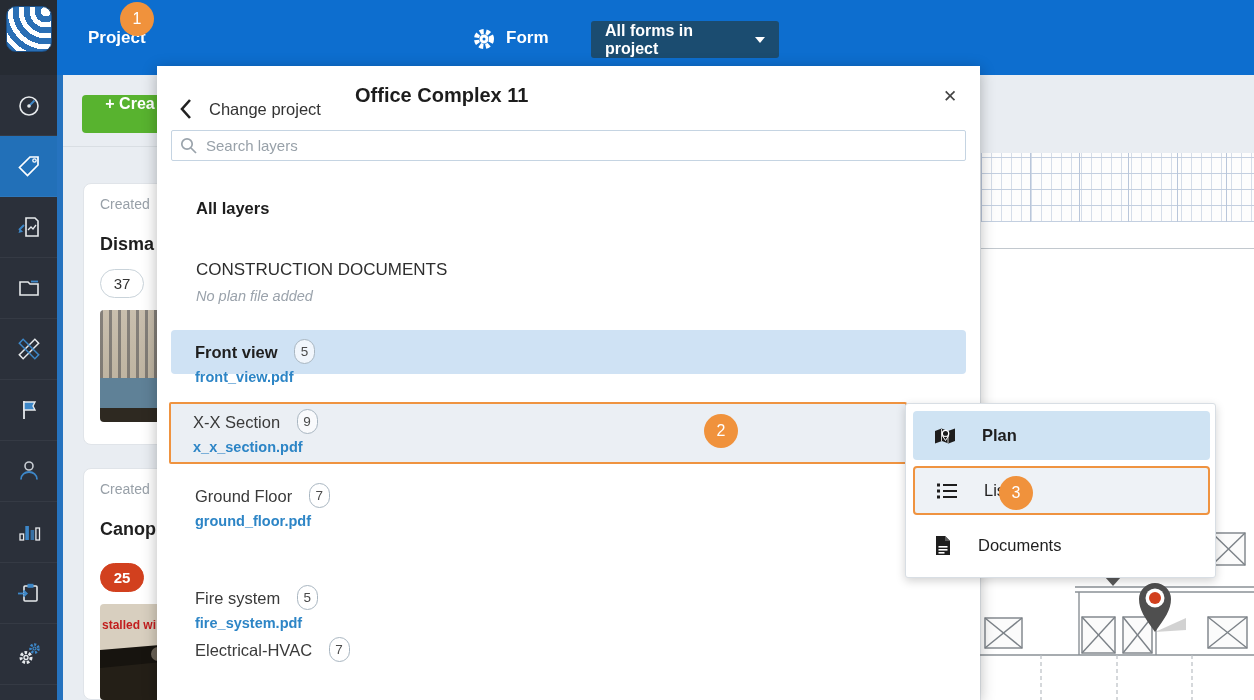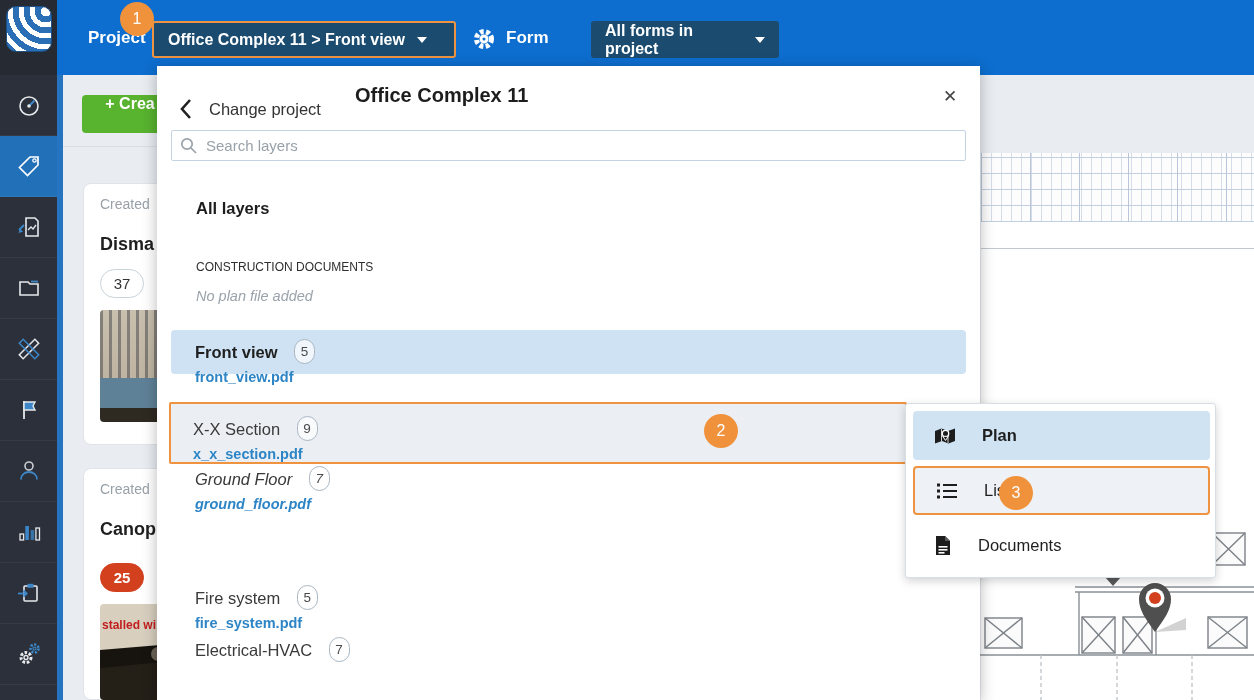--- a/index.html
+++ b/index.html
@@ -72,32 +72,32 @@
               font-size:16.5px;color:#333;cursor:pointer;}
   .panel-title{position:absolute;left:198px;top:18px;font-size:20px;font-weight:700;color:#1d1d1d;}
   .panel-close{position:absolute;left:786px;top:20px;font-size:17px;color:#444;cursor:pointer;}
   .search-wrap{position:absolute;left:14px;top:64px;width:795px;height:31px;}
   .search-wrap input{width:100%;height:100%;border:1px solid #c5d4e2;border-radius:2px;
         padding:0 8px 0 34px;font-size:15px;color:#333;outline:none;
         font-family:"Liberation Sans",sans-serif;}
   .search-wrap input::placeholder{color:#98a1a9;}
   .search-icon{position:absolute;left:9px;top:7px;}
   .all-layers{position:absolute;left:39px;top:133px;font-weight:700;font-size:16.5px;color:#1d1d1d;cursor:pointer;}
-  .sect-name{position:absolute;left:39px;top:194px;font-size:12px;color:#2e2e2e;}
+  .sect-name{position:absolute;left:39px;top:194px;font-size:17px;color:#2e2e2e;}
   .sect-note{position:absolute;left:39px;top:222px;font-size:14.5px;font-style:italic;color:#9aa2ab;}
   .layer-row{position:absolute;left:14px;width:795px;height:44px;padding:9px 24px;border-radius:4px;cursor:pointer;}
   .layer-row.selected{background:#cfe2f4;}
   .layer-row .name{font-size:16.5px;color:#3a3a3a;display:inline-block;}
   .layer-row.selected .name{font-weight:700;color:#1f1f1f;}
   .count-badge{display:inline-flex;align-items:center;justify-content:center;min-width:21px;height:25px;
         padding:0 5px;border:1px solid #a9b6c1;border-radius:13px;font-size:13.5px;color:#4a4a4a;
         margin-left:12px;background:rgba(255,255,255,.7);vertical-align:2px;}
   .file-link{font-size:14.5px;color:#2d85c6;font-weight:700;margin-top:5px;cursor:pointer;}
   .xx-wrap{position:absolute;left:12px;top:336px;width:738px;height:62px;border:2px solid #ef9340;
-           border-radius:2px;background:#ebeff4;padding:12px 22px;cursor:pointer;}
+           border-radius:2px;background:#ebeff4;padding:5px 22px;cursor:pointer;}
 
   
   .submenu{position:absolute;left:905px;top:403px;width:311px;height:175px;background:#fff;
            border:1px solid #d8dee4;border-radius:3px;box-shadow:0 3px 10px rgba(0,0,0,.18);
            z-index:20;padding:7px;}
   .menu-item{position:relative;width:297px;height:49px;border-radius:4px;display:flex;
              align-items:center;gap:26px;padding-left:21px;font-size:16.5px;color:#1f1f1f;
              margin-bottom:6px;cursor:pointer;}
   .menu-item.selected{background:#cfe3f3;font-weight:700;}
   .menu-item.highlighted{background:#eef2f6;border:2px solid #ef9340;}
@@ -105,24 +105,20 @@
 </head>
 <body>
 
 <div id="stage">
 
   <div class="header">
     <div class="logo-block">
       <div class="logo"></div>
     </div>
     <div class="hdr-label" style="left:88px;">Project</div>
-    <div class="hdr-btn outlined" style="left:152px;width:304px;">
-      <span>Office Complex 11 &gt; Front view</span>
-      <span class="caret"></span>
-    </div>
     <div class="gear-btn">
       <svg width="26" height="26" viewBox="0 0 26 26">
         <circle cx="13" cy="13" r="7.5" fill="none" stroke="#fff" stroke-width="5" stroke-dasharray="3.8 2.4"></circle>
         <circle cx="13" cy="13" r="3" fill="none" stroke="#fff" stroke-width="3"></circle>
       </svg>
     </div>
     <div class="hdr-label" style="left:506px;">Form</div>
     <div class="hdr-btn" style="left:591px;width:188px;">
       <span>All forms in project</span>
       <span class="caret"></span>
@@ -311,21 +307,21 @@
       <span class="count-badge">5</span>
       <div class="file-link">front_view.pdf</div>
     </div>
 
     <div class="xx-wrap">
       <span class="name" style="font-size:16.5px;color:#3a3a3a;">X-X Section</span>
       <span class="count-badge">9</span>
       <div class="file-link">x_x_section.pdf</div>
     </div>
 
-    <div class="layer-row" style="top:391px;font-style:italic;">
+    <div class="layer-row" style="top:408px;">
       <span class="name">Ground Floor</span>
       <span class="count-badge">7</span>
       <div class="file-link">ground_floor.pdf</div>
     </div>
 
     <div class="layer-row" style="top:510px;">
       <span class="name">Fire system</span>
       <span class="count-badge">5</span>
       <div class="file-link">fire_system.pdf</div>
     </div>

